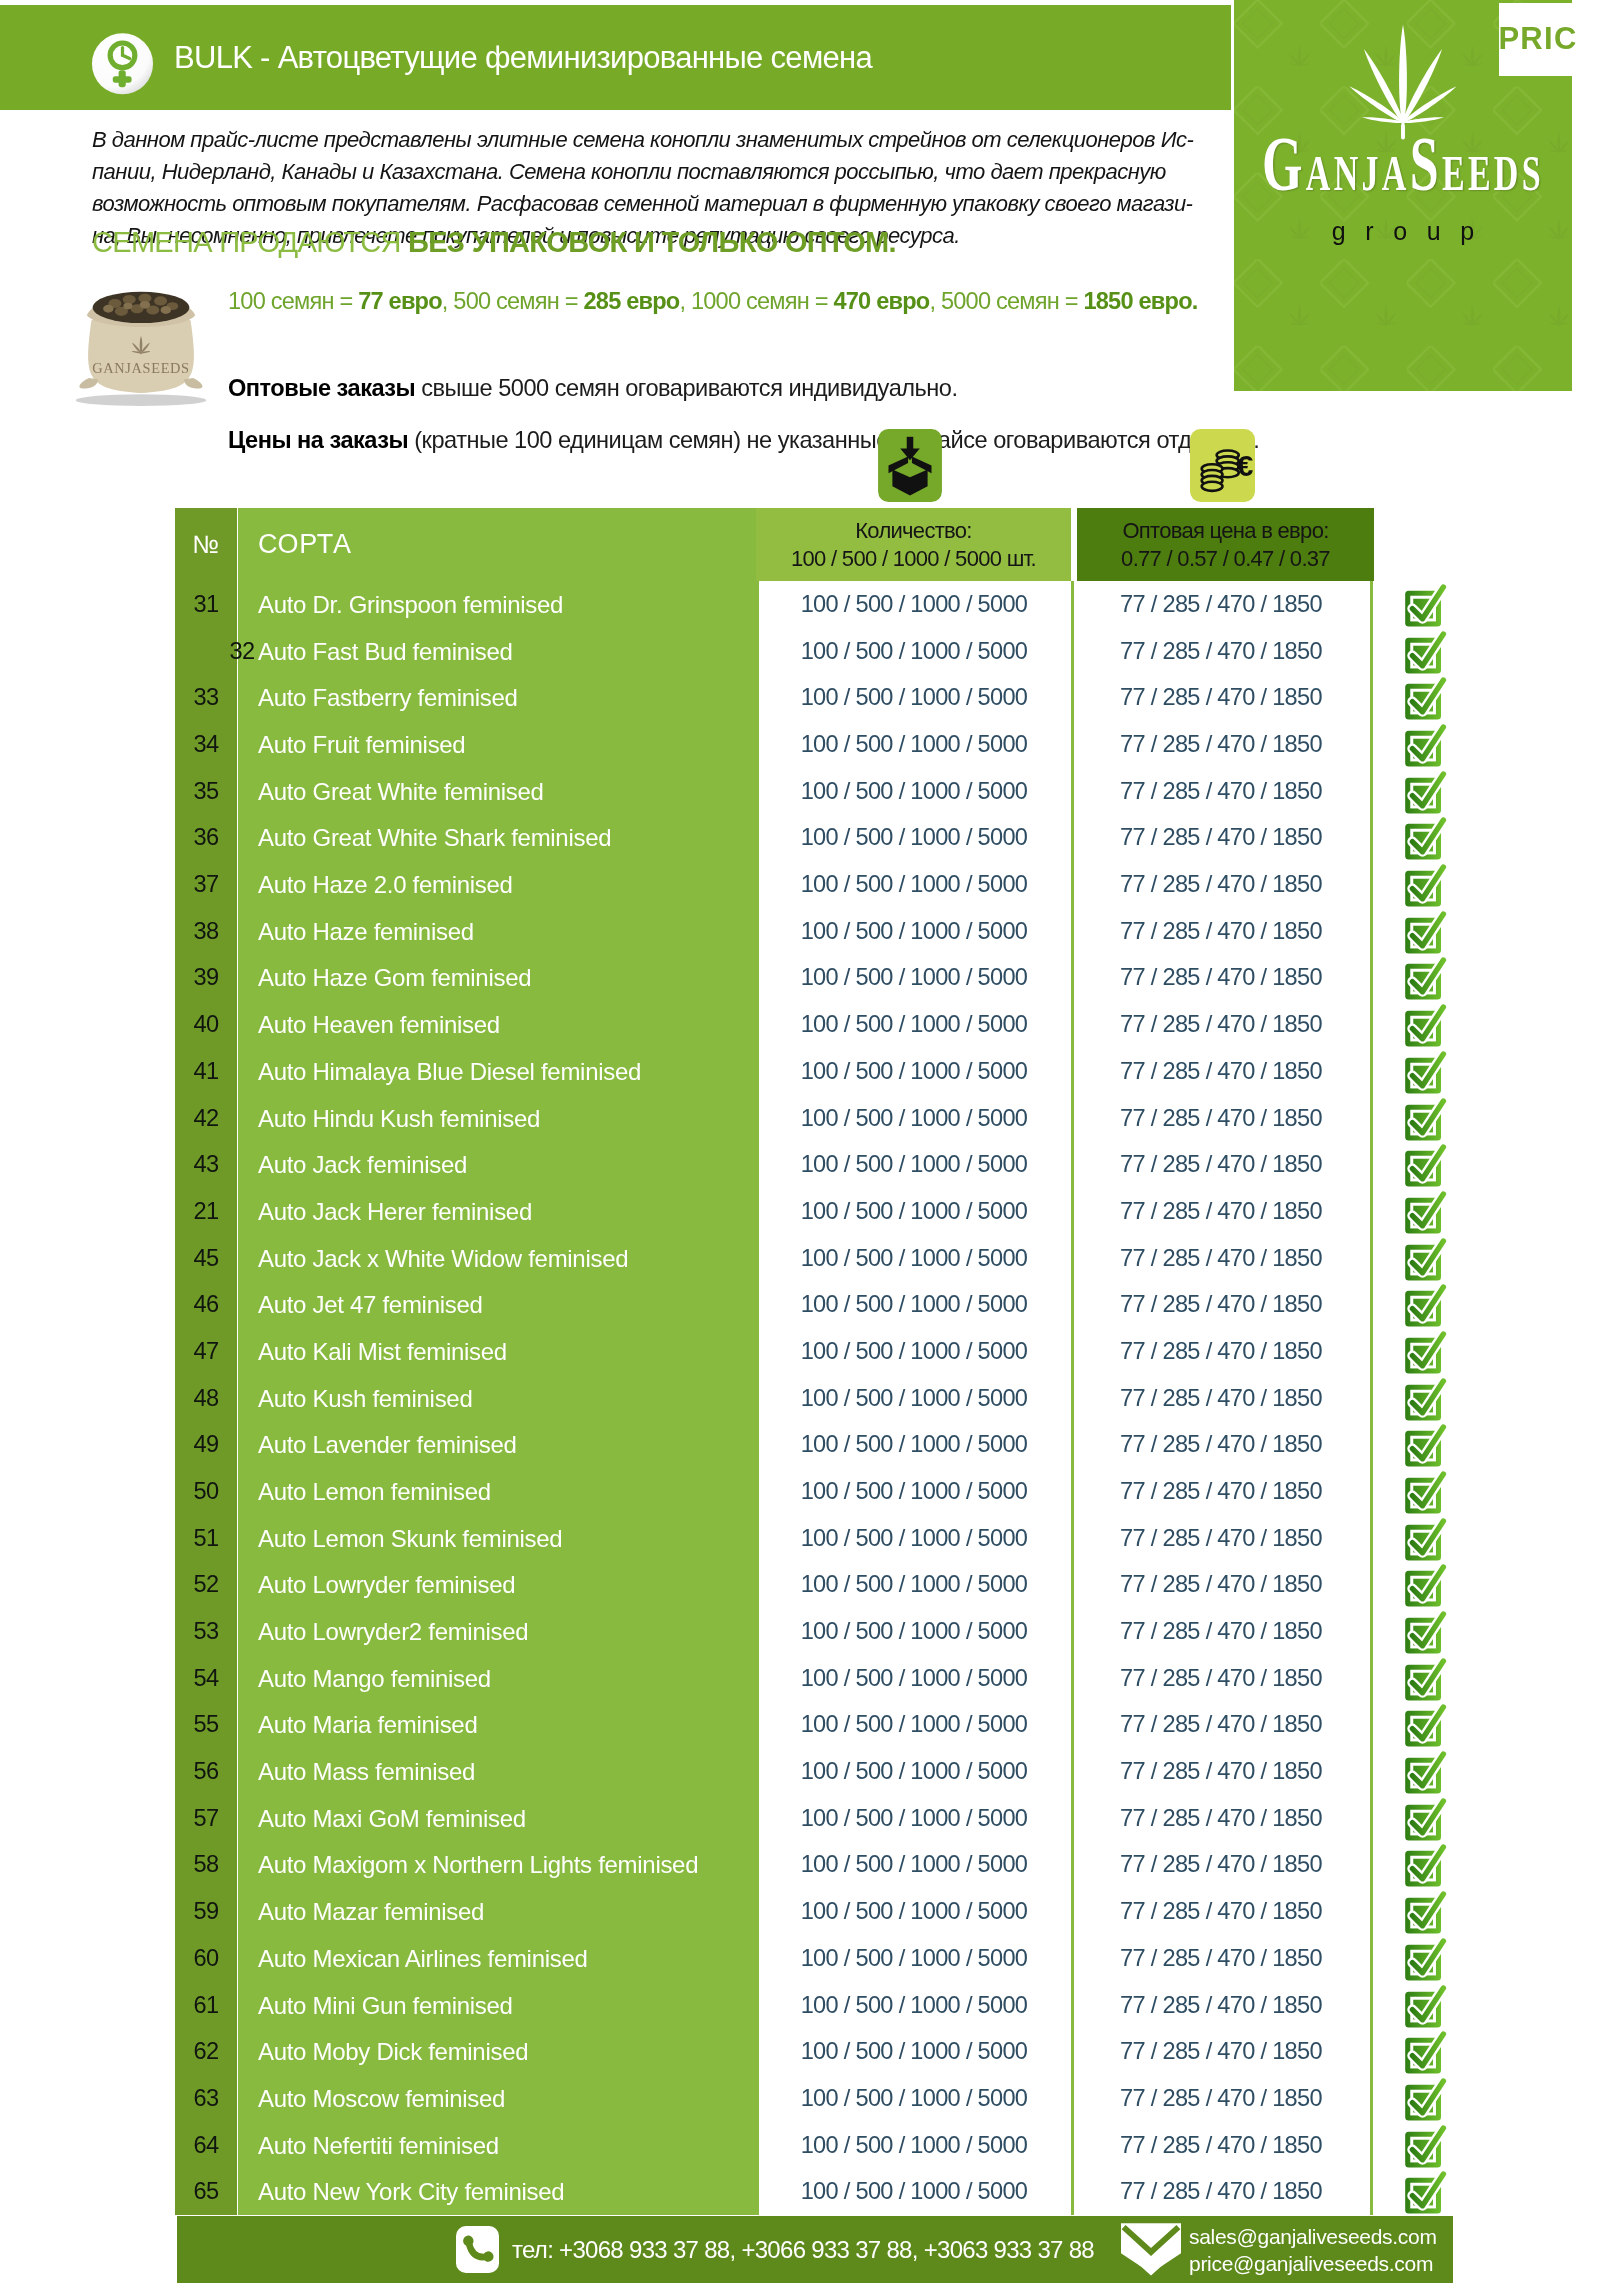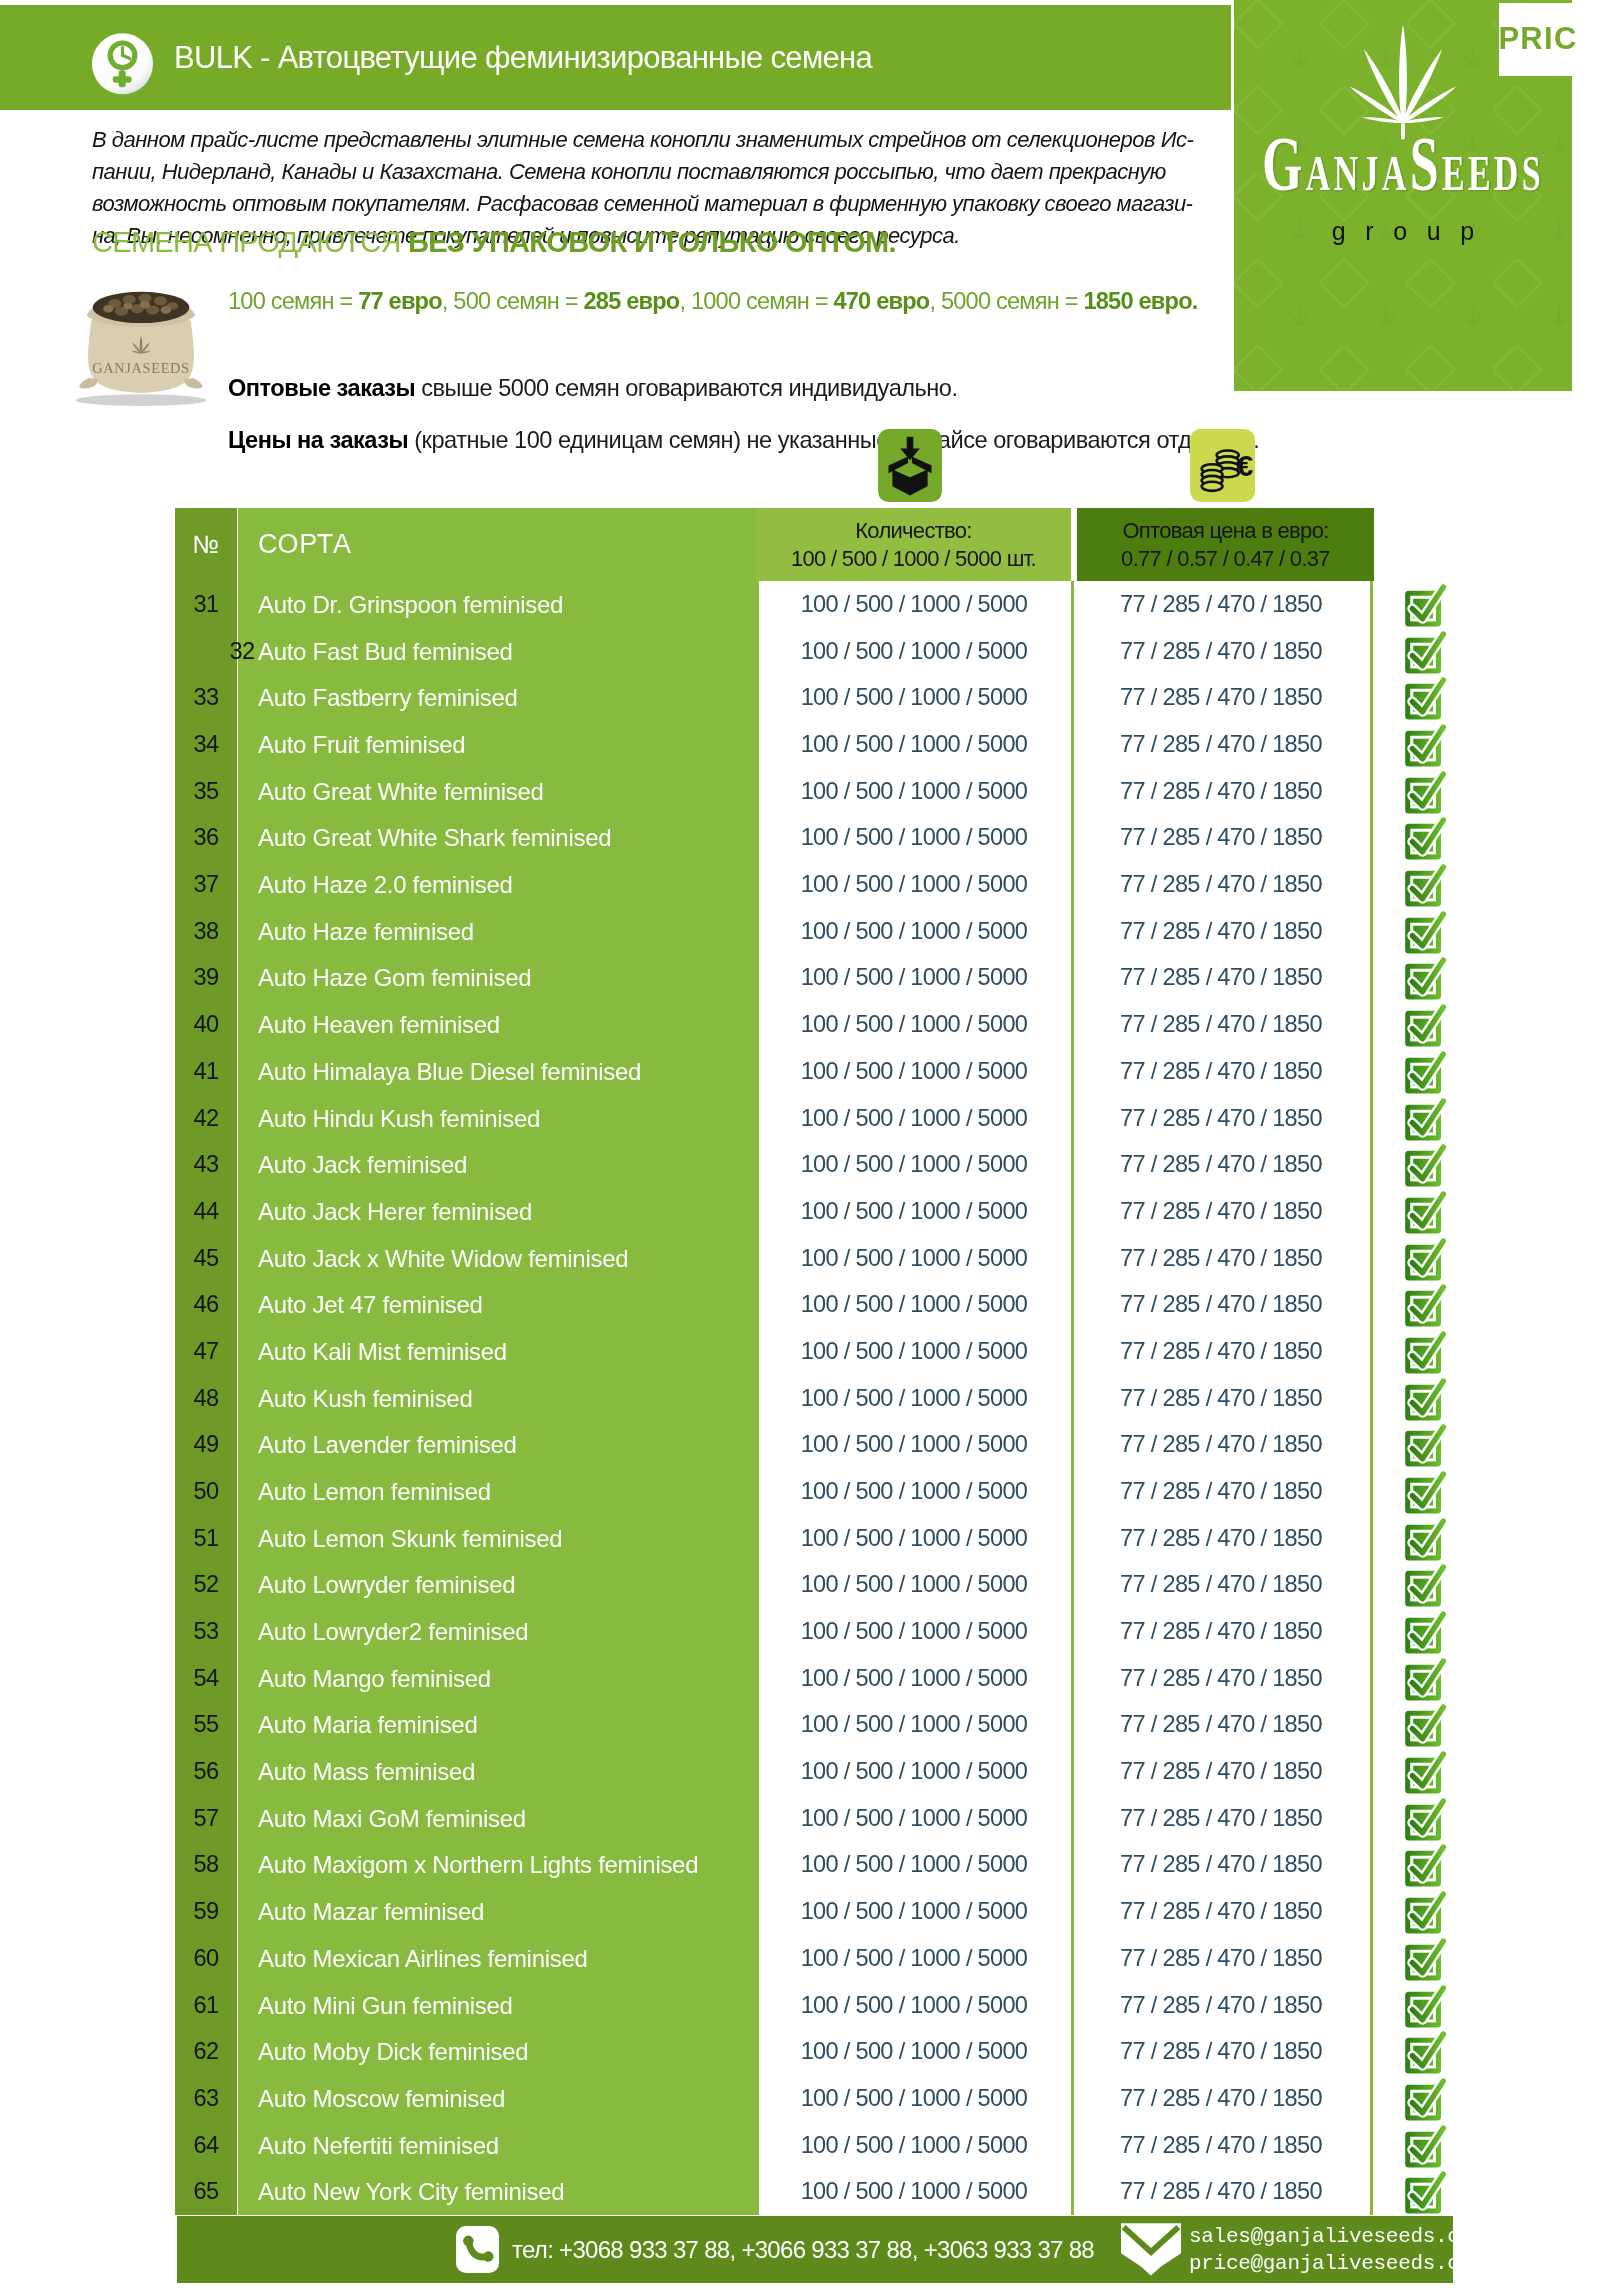--- a/index.html
+++ b/index.html
@@ -73,21 +73,21 @@
   .row .c-qty   { left:759px; width:310px; text-align:center; color:#2e4d63; font-size:23.6px; letter-spacing:-0.7px; }
   .row .c-price { left:1074px; width:294px; text-align:center; color:#2e4d63; font-size:23.6px; letter-spacing:-0.7px; }
   .row .c-check { left:1404px; top:0; }
 
   
   .footer { position:absolute; left:177px; top:2216px; width:1276px; height:67px; background:#5e8a1b; }
   .phone-icon { position:absolute; left:279px; top:9.8px; }
   .phone-text { position:absolute; left:335px; top:0; height:67px; line-height:67px;
                 color:#ffffff; font-size:24px; letter-spacing:-0.7px; white-space:nowrap; }
   .mail-icon { position:absolute; left:944px; top:7.2px; }
-  .emails { position:absolute; left:1012px; top:6.5px;font-family:Liberation Mono, monospace; }
+  .emails { position:absolute; left:1012px; top:6.5px; }
   .email-line { color:#ffffff; font-size:21px; line-height:27.5px; letter-spacing:-0.3px; white-space:nowrap; }
 </style>
 </head>
 <body>
 
 <div class="page">
 
   <div class="header-bar">
     <div class="badge">
       <svg width="65" height="65" viewBox="0 0 100 100">
@@ -497,21 +497,21 @@
         </linearGradient>
       </defs>
       <rect x="2" y="16" width="60" height="60" rx="6" fill="url(#cg)"></rect>
       <rect x="13" y="27" width="38" height="38" fill="none" stroke="#ffffff" stroke-width="5"></rect>
       <path d="M14 46 L31 63 L66 10" fill="none" stroke="#ffffff" stroke-width="17" stroke-linecap="round" stroke-linejoin="round"></path>
       <path d="M14 46 L31 63 L66 10" fill="none" stroke="url(#cg)" stroke-width="9" stroke-linecap="round" stroke-linejoin="round"></path>
     </svg>
   </span>
       </div>
       <div class="row" style="top: 607px; height: 47px;">
-        <span class="c-num" style="line-height: 47px;">44</span>
+        <span class="c-num" style="line-height: 47px;">21</span>
         <span class="c-name" style="line-height: 47px;">Auto Jack Herer feminised</span>
         <span class="c-qty" style="line-height: 47px;">100 / 500 / 1000 / 5000</span>
         <span class="c-price" style="line-height: 47px;">77 / 285 / 470 / 1850</span>
         <span class="c-check">
     <svg width="43" height="48" viewBox="0 0 72 80">
       <defs>
         <linearGradient id="cg" x1="0" y1="0" x2="1" y2="0">
           <stop offset="0" stop-color="#2e7d14"></stop>
                 <stop offset="1" stop-color="#6fc02c"></stop>
         </linearGradient>

